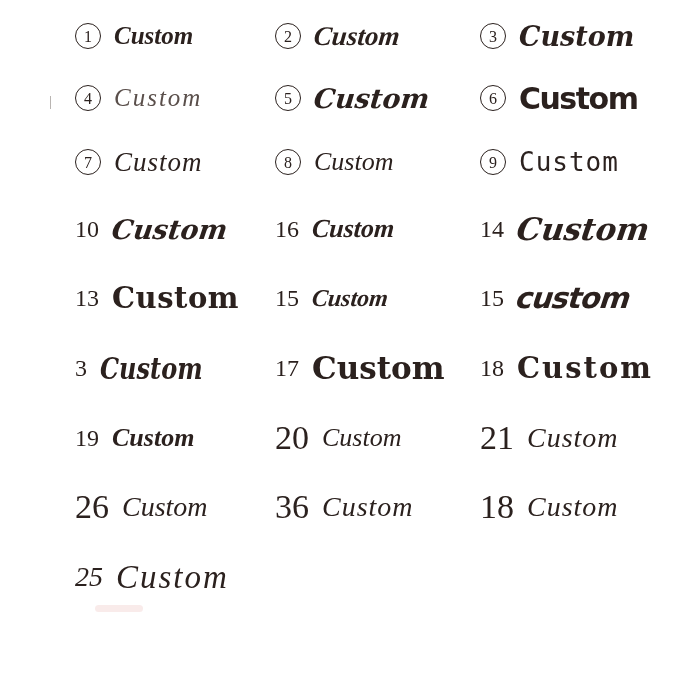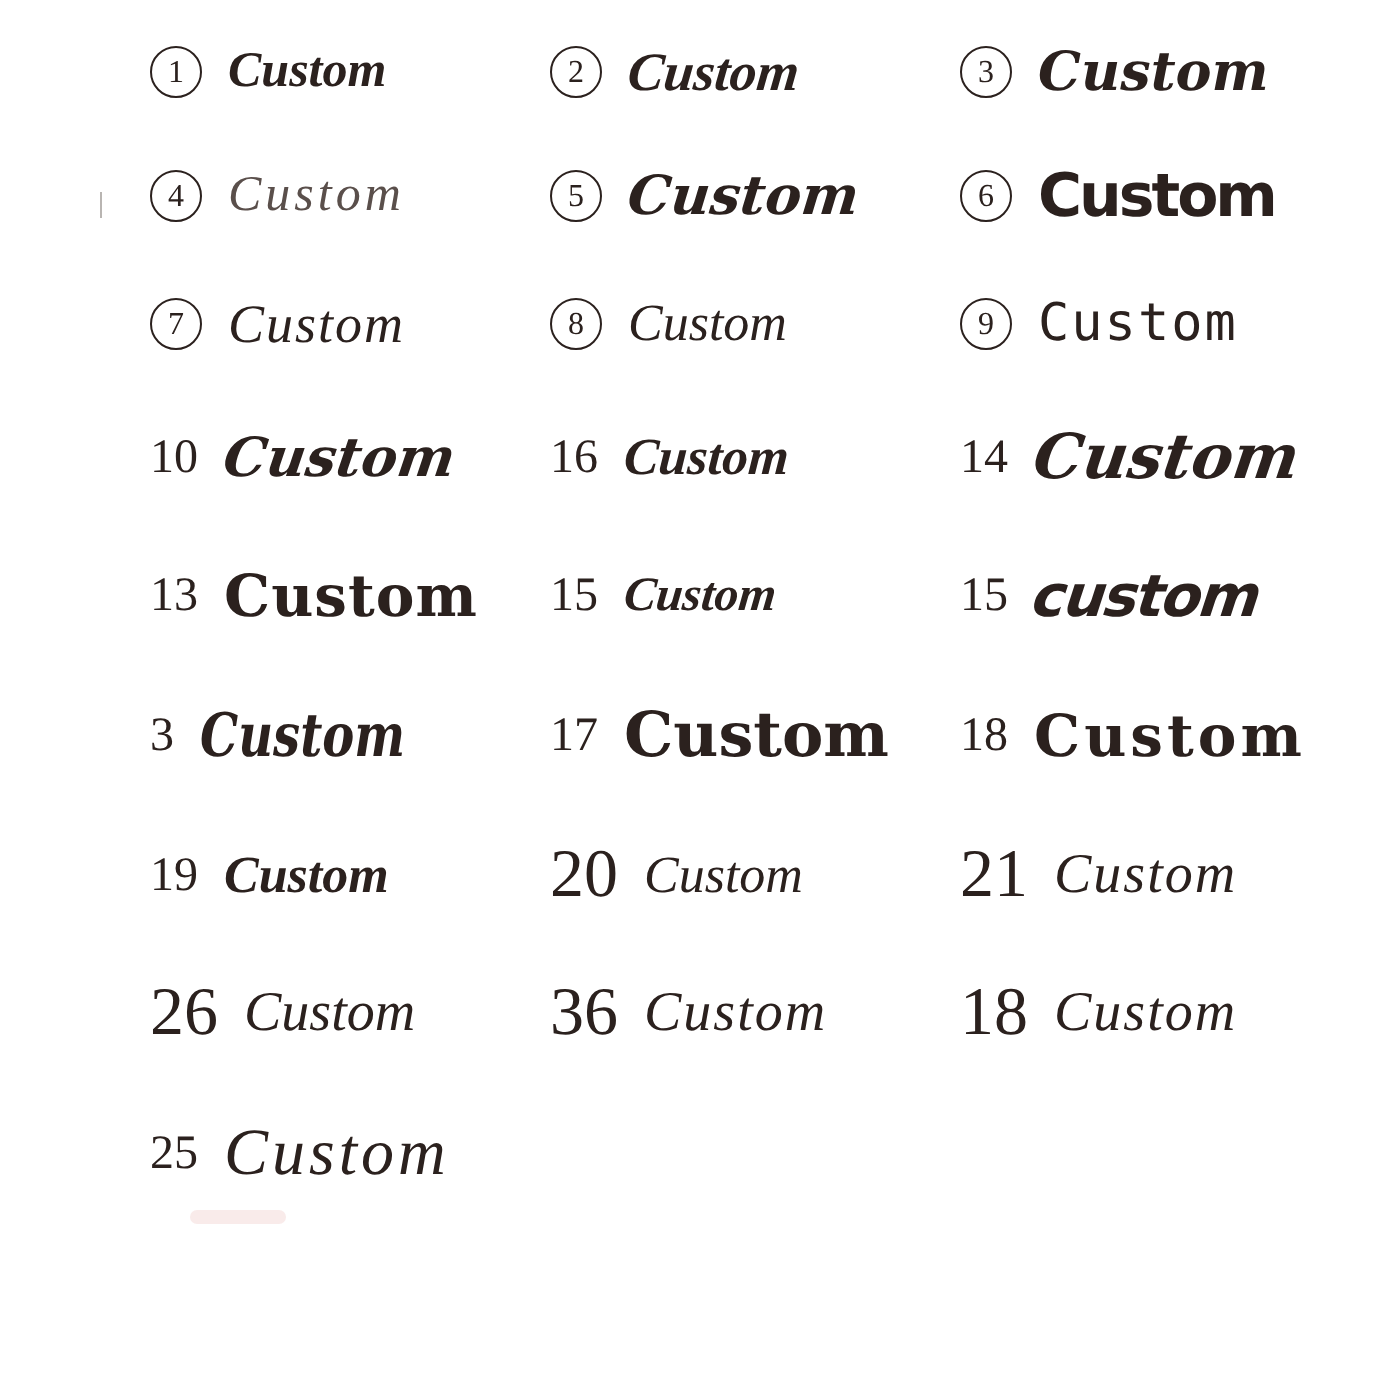--- a/index.html
+++ b/index.html
@@ -28,21 +28,21 @@
     color:#2b211e;flex:0 0 auto;
   }
   .num.circled{
     box-sizing:border-box;
     width:26px;height:26px;
     border:1.6px solid #2b211e;border-radius:50%;
     display:inline-flex;align-items:center;justify-content:center;
     font-size:16px;padding-top:1px;
   }
   .num.large{font-size:34px;text-align:center;}
-  .num.mid{font-size:24px;}
+  .num.mid{font-size:28px;font-style:italic;}
   .word{display:inline-block;line-height:1;}
 
   
   .s1 {font:600 italic 25px "Liberation Serif", serif;}
   .s2 {font:600 italic 27px "Liberation Serif", serif; transform:skewX(-6deg);}
   .s3 {font:700 italic 27px "DejaVu Serif", serif;}
   .s4 {font:400 italic 25px "Liberation Serif", serif; letter-spacing:2px; color:#5a4f4b;}
   .s5 {font:800 italic 27px "DejaVu Serif", serif; transform:skewX(-6deg);}
   .s6 {font:900 30px "DejaVu Sans", sans-serif; letter-spacing:-1.5px;}
   .s7 {font:400 italic 27px "Liberation Serif", serif; letter-spacing:1px;}

